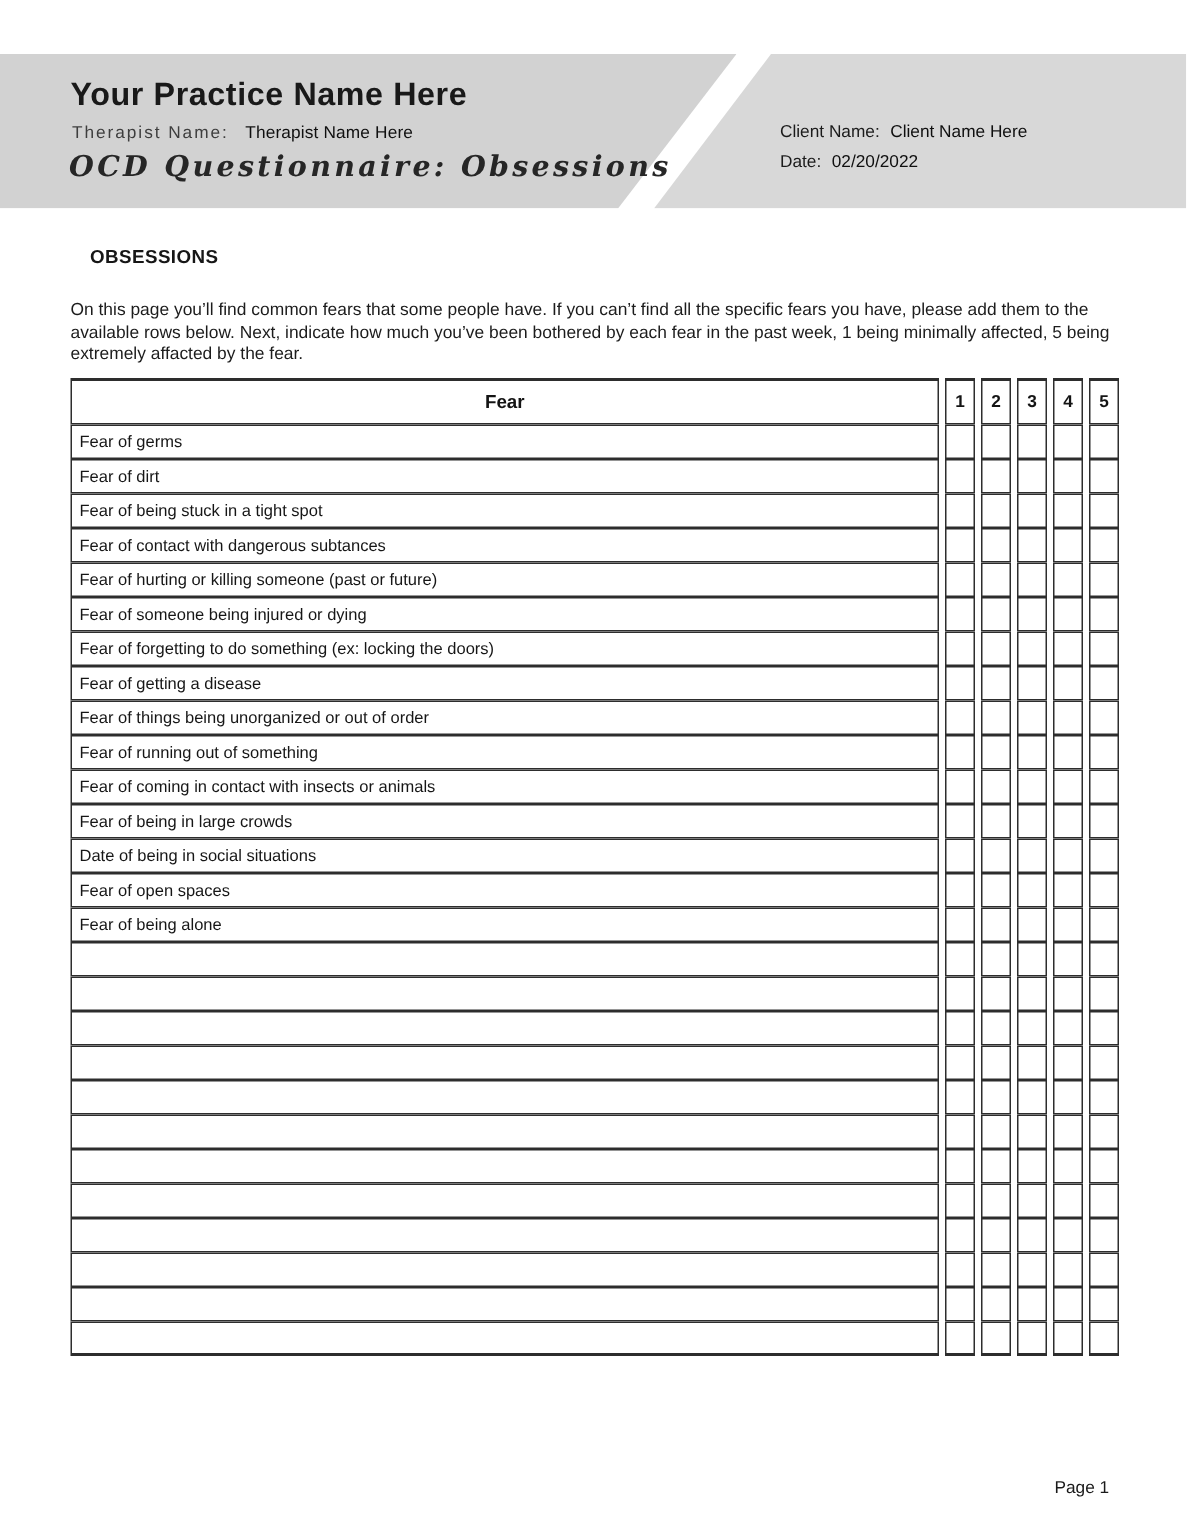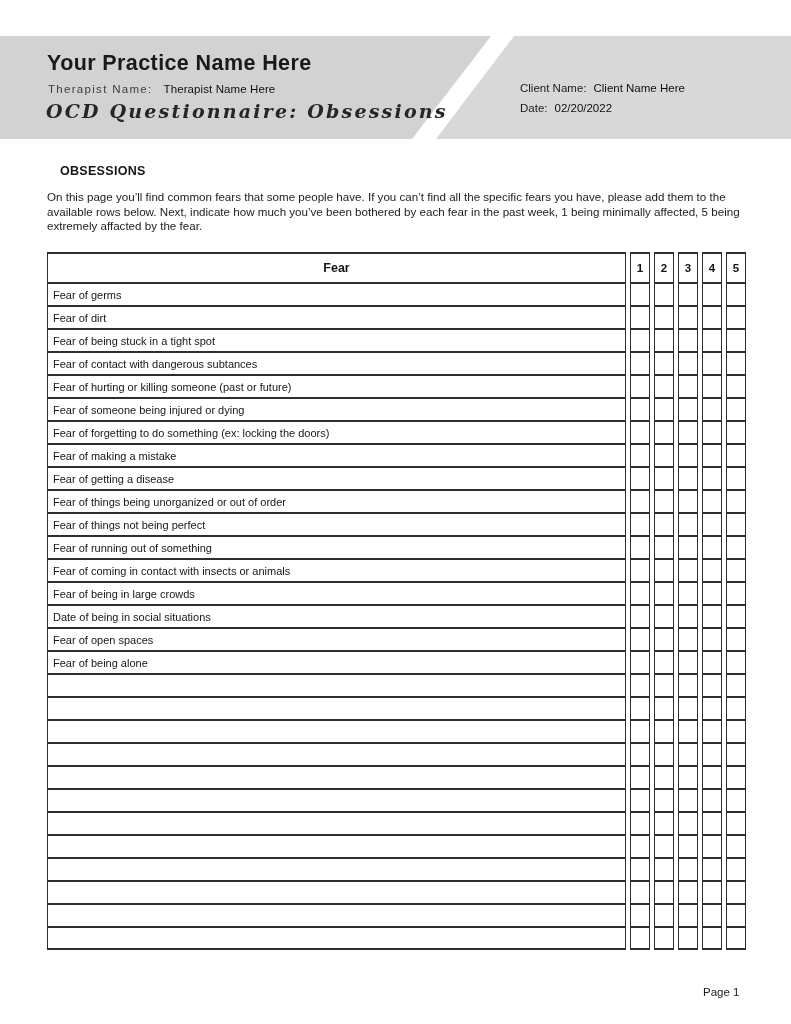--- a/index.html
+++ b/index.html
@@ -49,21 +49,21 @@
   .client-line { top: 82px; }
   .date-line   { top: 102px; }
   .client-line .val, .date-line .val { margin-left: 7px; color: #0f0f0f; }
 
   
   .section-heading {
     position: absolute; left: 60px; top: 164px;
     font-size: 12.5px; font-weight: 700; letter-spacing: 0.3px; color: #161616;
   }
   .instructions {
-    position: absolute; left: 47px; top: 190px; width: 700px;
+    position: absolute; left: 47px; top: 200px; width: 700px;
     font-size: 11.6px; line-height: 14.7px; color: #1c1c1c;
   }
 
   
   .fear-table {
     position: absolute; left: 43px; top: 252px;
     border-collapse: separate; border-spacing: 4px 0;
     table-layout: fixed;
   }
   .fear-table th, .fear-table td {
@@ -178,45 +178,29 @@
         </tr>
         <tr>
           <td class="fear">Fear of forgetting to do something (ex: locking the doors)</td>
           <td class="num"></td>
           <td class="num"></td>
           <td class="num"></td>
           <td class="num"></td>
           <td class="num"></td>
         </tr>
         <tr>
-          <td class="fear">Fear of making a mistake</td>
-          <td class="num"></td>
-          <td class="num"></td>
-          <td class="num"></td>
-          <td class="num"></td>
-          <td class="num"></td>
-        </tr>
-        <tr>
           <td class="fear">Fear of getting a disease</td>
           <td class="num"></td>
           <td class="num"></td>
           <td class="num"></td>
           <td class="num"></td>
           <td class="num"></td>
         </tr>
         <tr>
           <td class="fear">Fear of things being unorganized or out of order</td>
-          <td class="num"></td>
-          <td class="num"></td>
-          <td class="num"></td>
-          <td class="num"></td>
-          <td class="num"></td>
-        </tr>
-        <tr>
-          <td class="fear">Fear of things not being perfect</td>
           <td class="num"></td>
           <td class="num"></td>
           <td class="num"></td>
           <td class="num"></td>
           <td class="num"></td>
         </tr>
         <tr>
           <td class="fear">Fear of running out of something</td>
           <td class="num"></td>
           <td class="num"></td>

